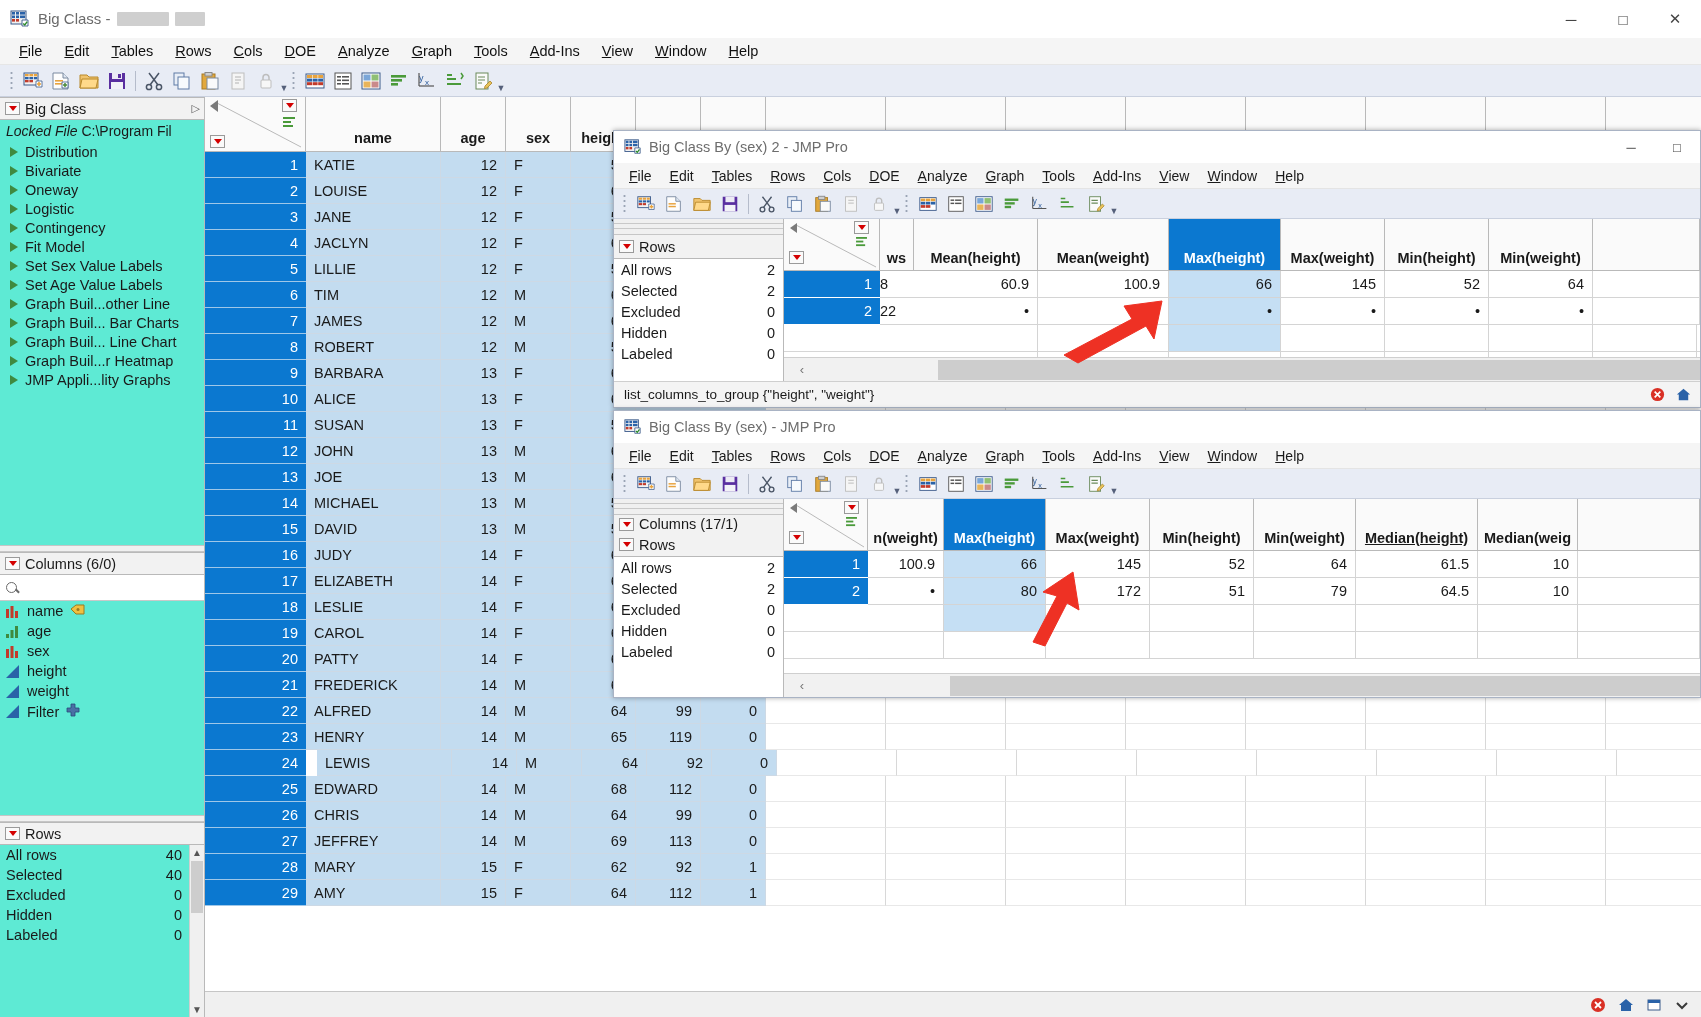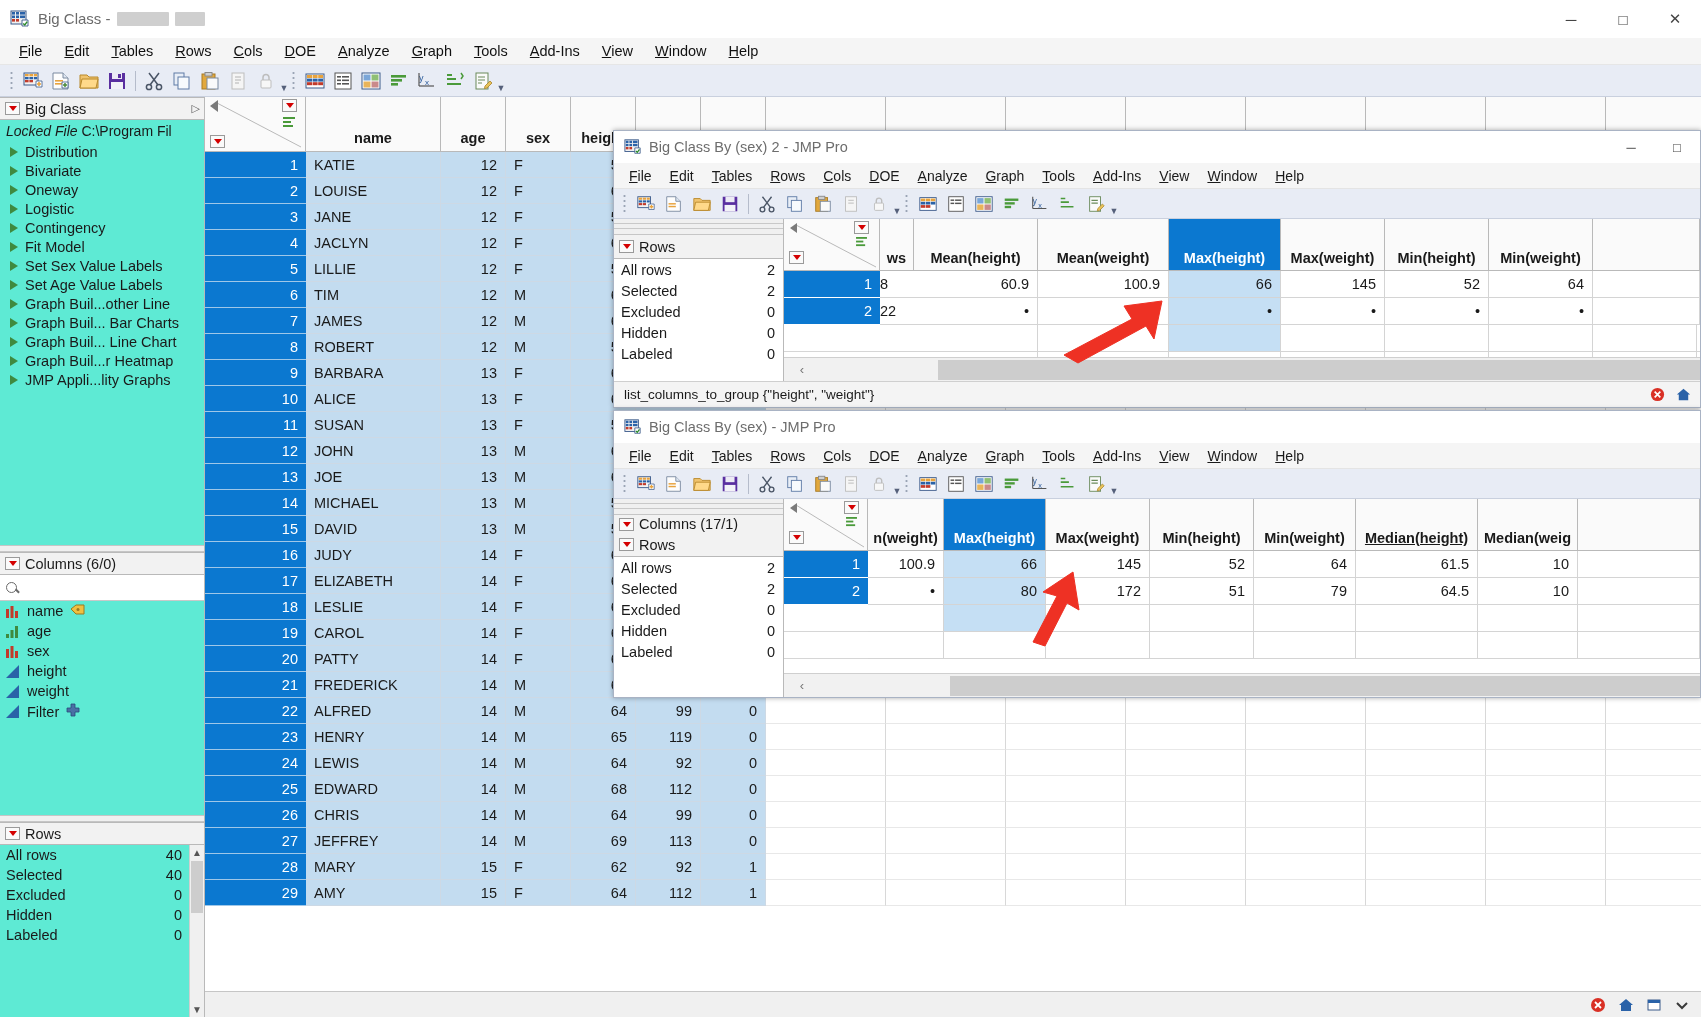--- a/index.html
+++ b/index.html
@@ -969,21 +969,21 @@
             <div class="cell blankcol" style="width: 120px;"></div>
             <div class="cell blankcol" style="width: 120px;"></div>
             <div class="cell blankcol" style="width: 120px;"></div>
             <div class="cell blankcol" style="width: 120px;"></div>
             <div class="cell blankcol" style="width: 120px;"></div>
             <div class="cell blankcol" style="width: 120px;"></div>
             <div class="cell blankcol" style="width: 120px;"></div>
           </div>
           <div class="grow">
             <div class="rnum">24</div>
-            <div class="cell" style="width: 135px;">LEWIS</div>
+            <div class="cell" style="width: 135px; margin-left: 11px;">LEWIS</div>
             <div class="cell num" style="width: 65px;">14</div>
             <div class="cell" style="width: 65px;">M</div>
             <div class="cell num" style="width: 65px;">64</div>
             <div class="cell num" style="width: 65px;">92</div>
             <div class="cell num" style="width: 65px;">0</div>
             <div class="cell blankcol" style="width: 120px;"></div>
             <div class="cell blankcol" style="width: 120px;"></div>
             <div class="cell blankcol" style="width: 120px;"></div>
             <div class="cell blankcol" style="width: 120px;"></div>
             <div class="cell blankcol" style="width: 120px;"></div>

